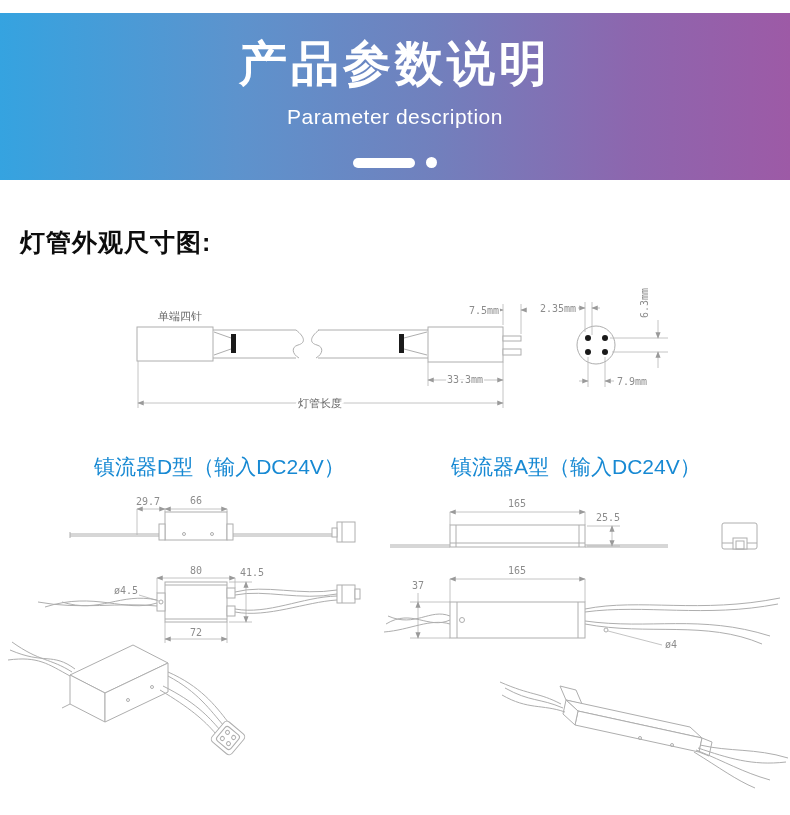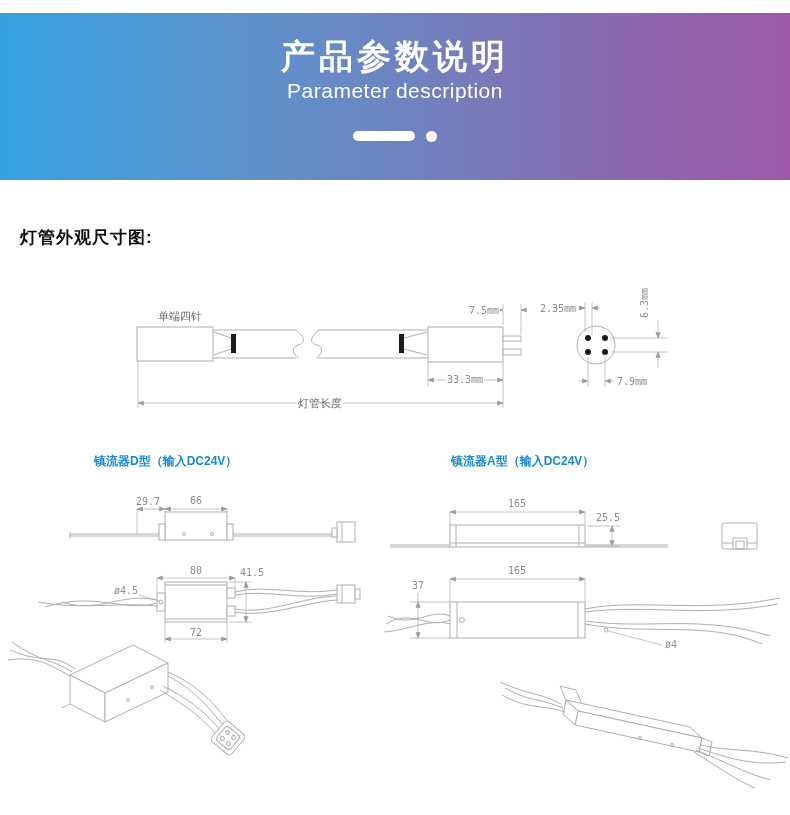--- a/index.html
+++ b/index.html
@@ -9,39 +9,39 @@
     font-family:"Liberation Sans", sans-serif;
   }
   
   .banner{
     position:absolute;left:0;top:13px;width:790px;height:167px;
     background:linear-gradient(90deg,#35a3e0 0%,#5d93cd 30%,#7180bd 55%,#8d66ae 80%,#9d5aa6 100%);
     display:flex;flex-direction:column;align-items:center;
   }
   .banner-title{
     margin-top:26px;
-    color:#ffffff;font-size:34px;font-weight:800;letter-spacing:4px;line-height:1.05;
+    color:#ffffff;font-size:48px;font-weight:800;letter-spacing:4px;line-height:1.05;
   }
   .banner-subtitle{
-    margin-top:4px;
+    margin-top:16px;
     color:#ffffff;font-size:21px;font-weight:400;letter-spacing:0.5px;
   }
   .banner-divider{
     margin-top:28px;display:flex;align-items:center;
   }
   .divider-dash{width:62px;height:10px;border-radius:5px;background:#ffffff;}
   .divider-dot{width:11px;height:11px;border-radius:50%;background:#ffffff;margin-left:11px;}
   
   .section-heading{
     position:absolute;left:20px;top:226px;
-    font-size:17px;font-weight:700;color:#0d0d0d;letter-spacing:1px;
+    font-size:25px;font-weight:700;color:#0d0d0d;letter-spacing:1px;
   }
   .ballast-heading{
     position:absolute;top:453px;
-    font-size:12px;font-weight:700;color:#1789d3;
+    font-size:21px;font-weight:400;color:#1789d3;
   }
   .ballast-heading.d{left:94px;}
   .ballast-heading.a{left:451px;}
   
   svg{position:absolute;left:0;}
   .cad{stroke:#aeaeae;fill:none;stroke-width:1;}
   .cadfill{stroke:#aeaeae;fill:#ffffff;stroke-width:1;}
   .dark{fill:#1a1a1a;stroke:none;}
   .dimline{stroke:#b5b5b5;fill:none;stroke-width:0.8;}
   .dimtext{font:10px "DejaVu Sans Mono", monospace;fill:#8c8c8c;paint-order:stroke;stroke:#ffffff;stroke-width:3px;}

